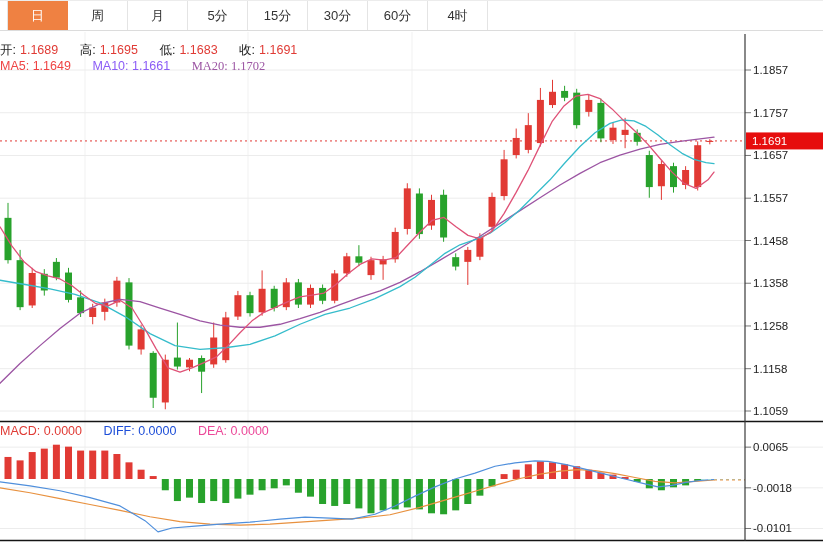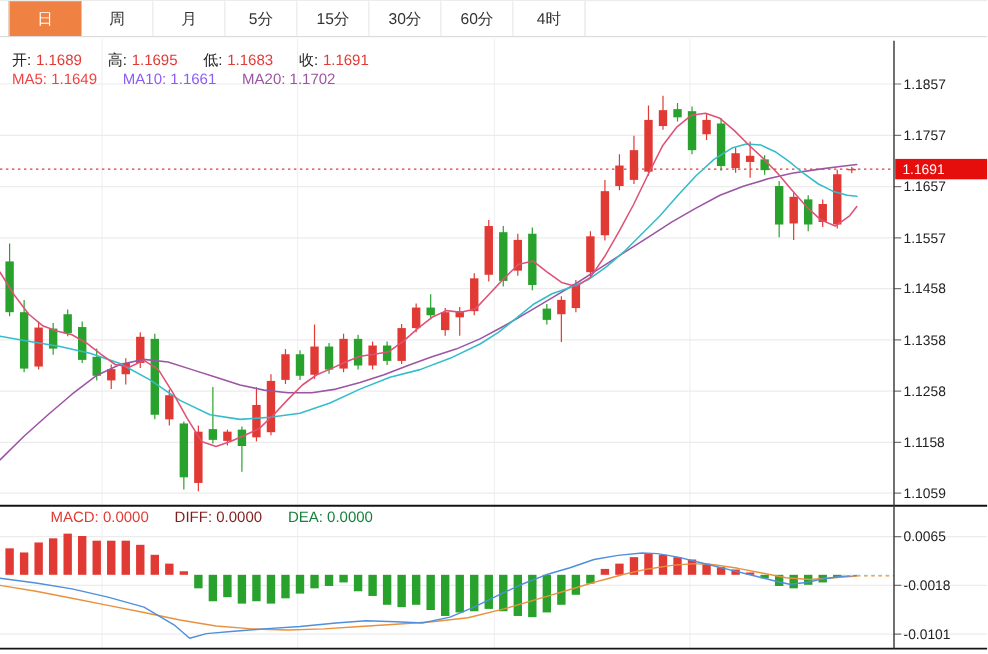--- a/index.html
+++ b/index.html
@@ -7,27 +7,27 @@
           font-family:"Liberation Sans","DejaVu Sans",sans-serif;-webkit-font-smoothing:antialiased;}
   
   .tabbar{position:absolute;left:0;top:0;width:823px;height:31px;background:#fff;
           border-top:1px solid #ececec;border-bottom:1px solid #dcdcdc;display:flex;align-items:stretch;
           padding-left:7px;box-sizing:border-box;}
   .tab{width:59px;display:flex;align-items:center;justify-content:center;font-size:13px;color:#333;
        border-right:1px solid #e4e4e4;cursor:pointer;background:#fff;}
   .tab:first-child{border-left:1px solid #e4e4e4;}
   .tab.active{background:#ef8142;color:#fff;border-right:1px solid #ef8142;}
   
-  .legend{position:absolute;left:10px;white-space:nowrap;font-size:12.5px;letter-spacing:0;}
+  .legend{position:absolute;left:0;white-space:nowrap;font-size:12.5px;letter-spacing:0;}
   .legend span{margin-right:4px;}
   .lbl{color:#222;}
   .val-red{color:#e03b35;}
   .gap{display:inline-block;width:10px;}
-  .ma5{color:#ef4444;} .ma10{color:#8b5cf6;} .ma20{color:#9c55a3;}
-  .macd-l{color:#e03b35;margin-left:32px;} .diff-l{color:#7f1d1d;} .dea-l{color:#15803d;}
+  .ma5{color:#ef4444;} .ma10{color:#8b5cf6;} .ma20{color:#9c55a3;font-family:Liberation Serif, serif;}
+  .macd-l{color:#e03b35;} .diff-l{color:#1d4ed8;} .dea-l{color:#ec4899;}
   svg text{font-family:"Liberation Sans","DejaVu Sans",sans-serif;}
 </style>
 </head>
 <body>
 
 <div class="screen">
 
   <div class="tabbar" id="tabbar">
       <div class="tab active">日</div>
       <div class="tab">周</div>

